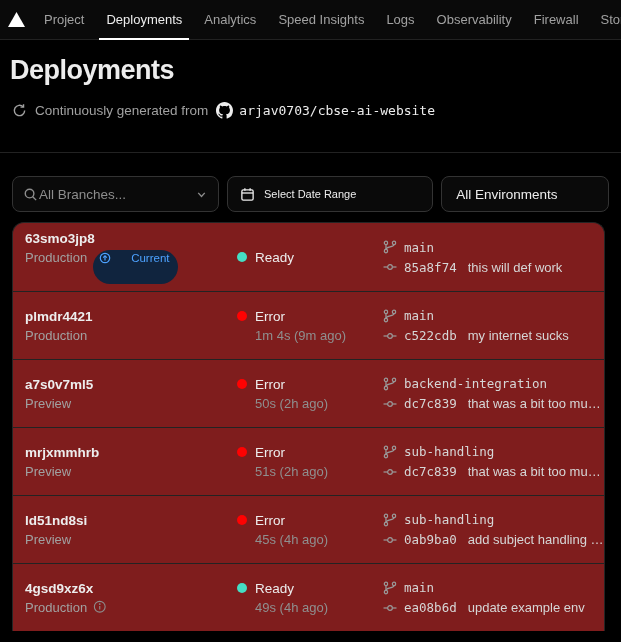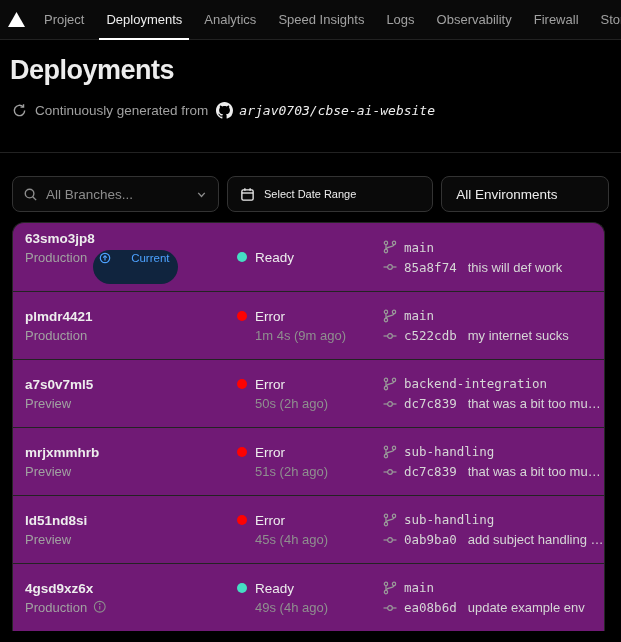--- a/index.html
+++ b/index.html
@@ -29,45 +29,45 @@
     content:""; position:absolute; left:4px; right:4px; bottom:-1px;
     height:2px; background:#fff;
   }
 
   
   .page-header { padding:0 10px; }
   .page-title { margin-top:15px; font-size:27px; font-weight:700; letter-spacing:-0.5px; color:#ededed; }
   .sub-row { margin-top:16px; display:flex; align-items:center; gap:8px; padding-left:2px; }
   .sub-row .sync { color:#a1a1a1; display:flex; }
   .sub-text { font-size:13.5px; color:#a1a1a1; }
-  .repo { display:flex; align-items:center; gap:6px; color:#ededed; cursor:pointer;font-style:italic; }
+  .repo { display:flex; align-items:center; gap:6px; color:#ededed; cursor:pointer; }
   .repo-name { font-size:13px; color:#ededed; }
 
   .divider { margin-top:33px; height:1px; background:#222; }
 
   
   .filters { display:flex; gap:8px; padding:23px 12px 0 12px; }
   .field {
     height:36px; background:#0a0a0a; border:1px solid #333;
     border-radius:8px; display:flex; align-items:center; cursor:pointer;
   }
-  .branch-filter { width:207px; padding:0 10px; gap:8px; }
+  .branch-filter { width:207px; padding:0 10px; gap:1px; }
   .branch-filter input {
     flex:1; min-width:0; background:transparent; border:none; outline:none;
     color:#ededed; font-size:13.5px; font-family:"Liberation Sans",sans-serif;
   }
   .branch-filter input::placeholder { color:#8d8d8d; }
   .date-filter { width:222px; padding:0 12px; gap:9px; font-size:11px; color:#ededed; }
   .env-filter { width:180px; padding:0 14px; font-size:13.5px; color:#ededed; }
   .icon-gray { color:#8d8d8d; display:flex; }
   .icon-white { color:#ededed; display:flex; }
 
   
   .deploy-card {
-    margin:10px 16px 0 12px; background:#701a75;
+    margin:10px 16px 0 12px; background:#7f1d1d;
     border:1px solid #252525; border-bottom:none;
     border-radius:12px 12px 0 0; overflow:hidden;
   }
   .dep-row { height:68px; display:flex; align-items:center; padding-left:12px; cursor:pointer; }
   .dep-row + .dep-row { border-top:1px solid #232323; }
 
   .col-id { width:212px; display:flex; flex-direction:column; gap:4px; }
   .dep-id { font-size:13.5px; font-weight:700; color:#ededed; }
   .dep-env-line { display:flex; gap:6px; font-size:13px; color:#a1a1a1; }
 

